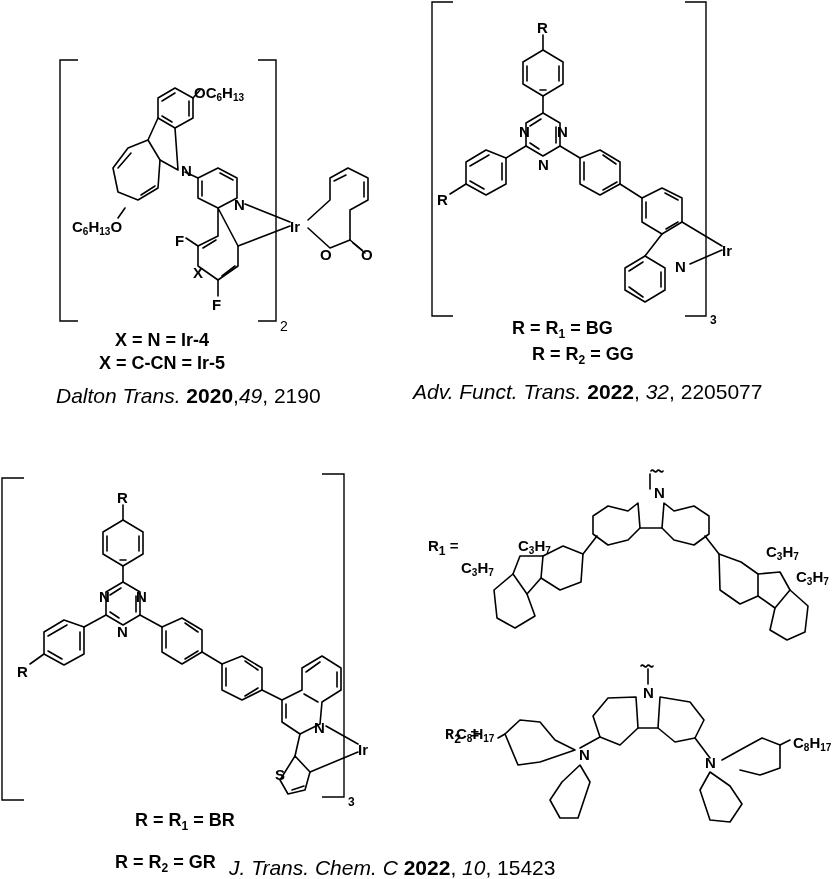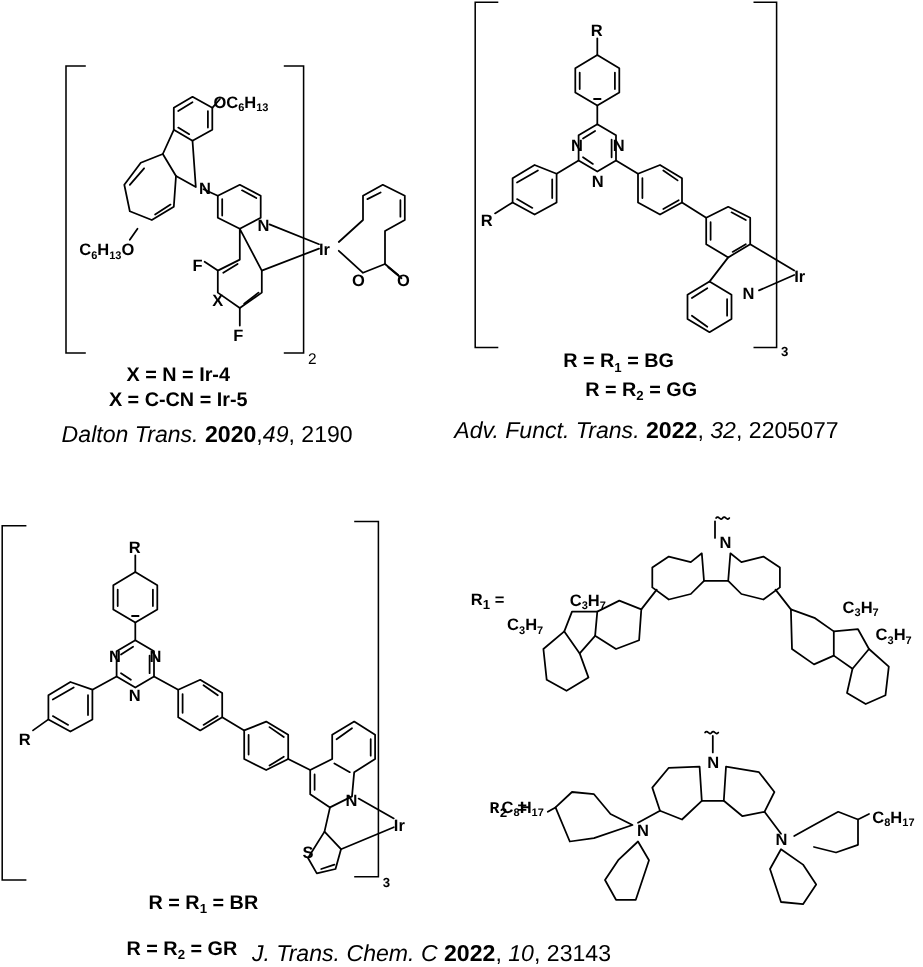--- a/index.html
+++ b/index.html
@@ -197,16 +197,16 @@
 <div class="lbl" style="left:115px;top:330px;">X = N = Ir-4</div>
 <div class="lbl" style="left:99px;top:353px;">X = C-CN = Ir-5</div>
 <div class="cite" style="left:56px;top:384px;"><i>Dalton Trans.</i> <b>2020</b><span>,</span><i>49</i><span>, </span><span>2190</span></div>
 
 <div class="lbl" style="left:512px;top:318px;"><span>R = R</span><sub>1</sub><span> = BG</span></div>
 <div class="lbl" style="left:487px;top:344px;margin-left:45px;"><span>R = R</span><sub>2</sub><span> = GG</span></div>
 <div class="cite" style="left:413px;top:380px;"><i>Adv. Funct. Trans.</i> <b>2022</b><span>, </span><i>32</i><span>, </span><span>2205077</span></div>
 
 <div class="lbl" style="left:115px;top:810px;margin-left:20px;"><span>R = R</span><sub>1</sub><span> = BR</span></div>
 <div class="lbl" style="left:115px;top:832px;margin-top:20px;"><span>R = R</span><sub>2</sub><span> = GR</span></div>
-<div class="cite" style="left:229px;top:856px;"><i>J. Trans. Chem. C</i> <b>2022</b><span>, </span><i>10</i><span>, </span><span>23143</span></div>
+<div class="cite" style="left:229px;top:856px;"><i>J. Trans. Chem. C</i> <b>2022</b><span>, </span><i>10</i><span>, </span><span>15423</span></div>
 
 <div class="lbl" style="left:428px;top:537px;font-size:15px;"><span>R</span><sub>1</sub><span> =</span></div>
 <div class="lbl" style="left:445px;top:727px;font-size:15px;font-family:Liberation Mono, monospace;"><span>R</span><sub>2</sub><span> =</span></div>
 
 </body></html>

